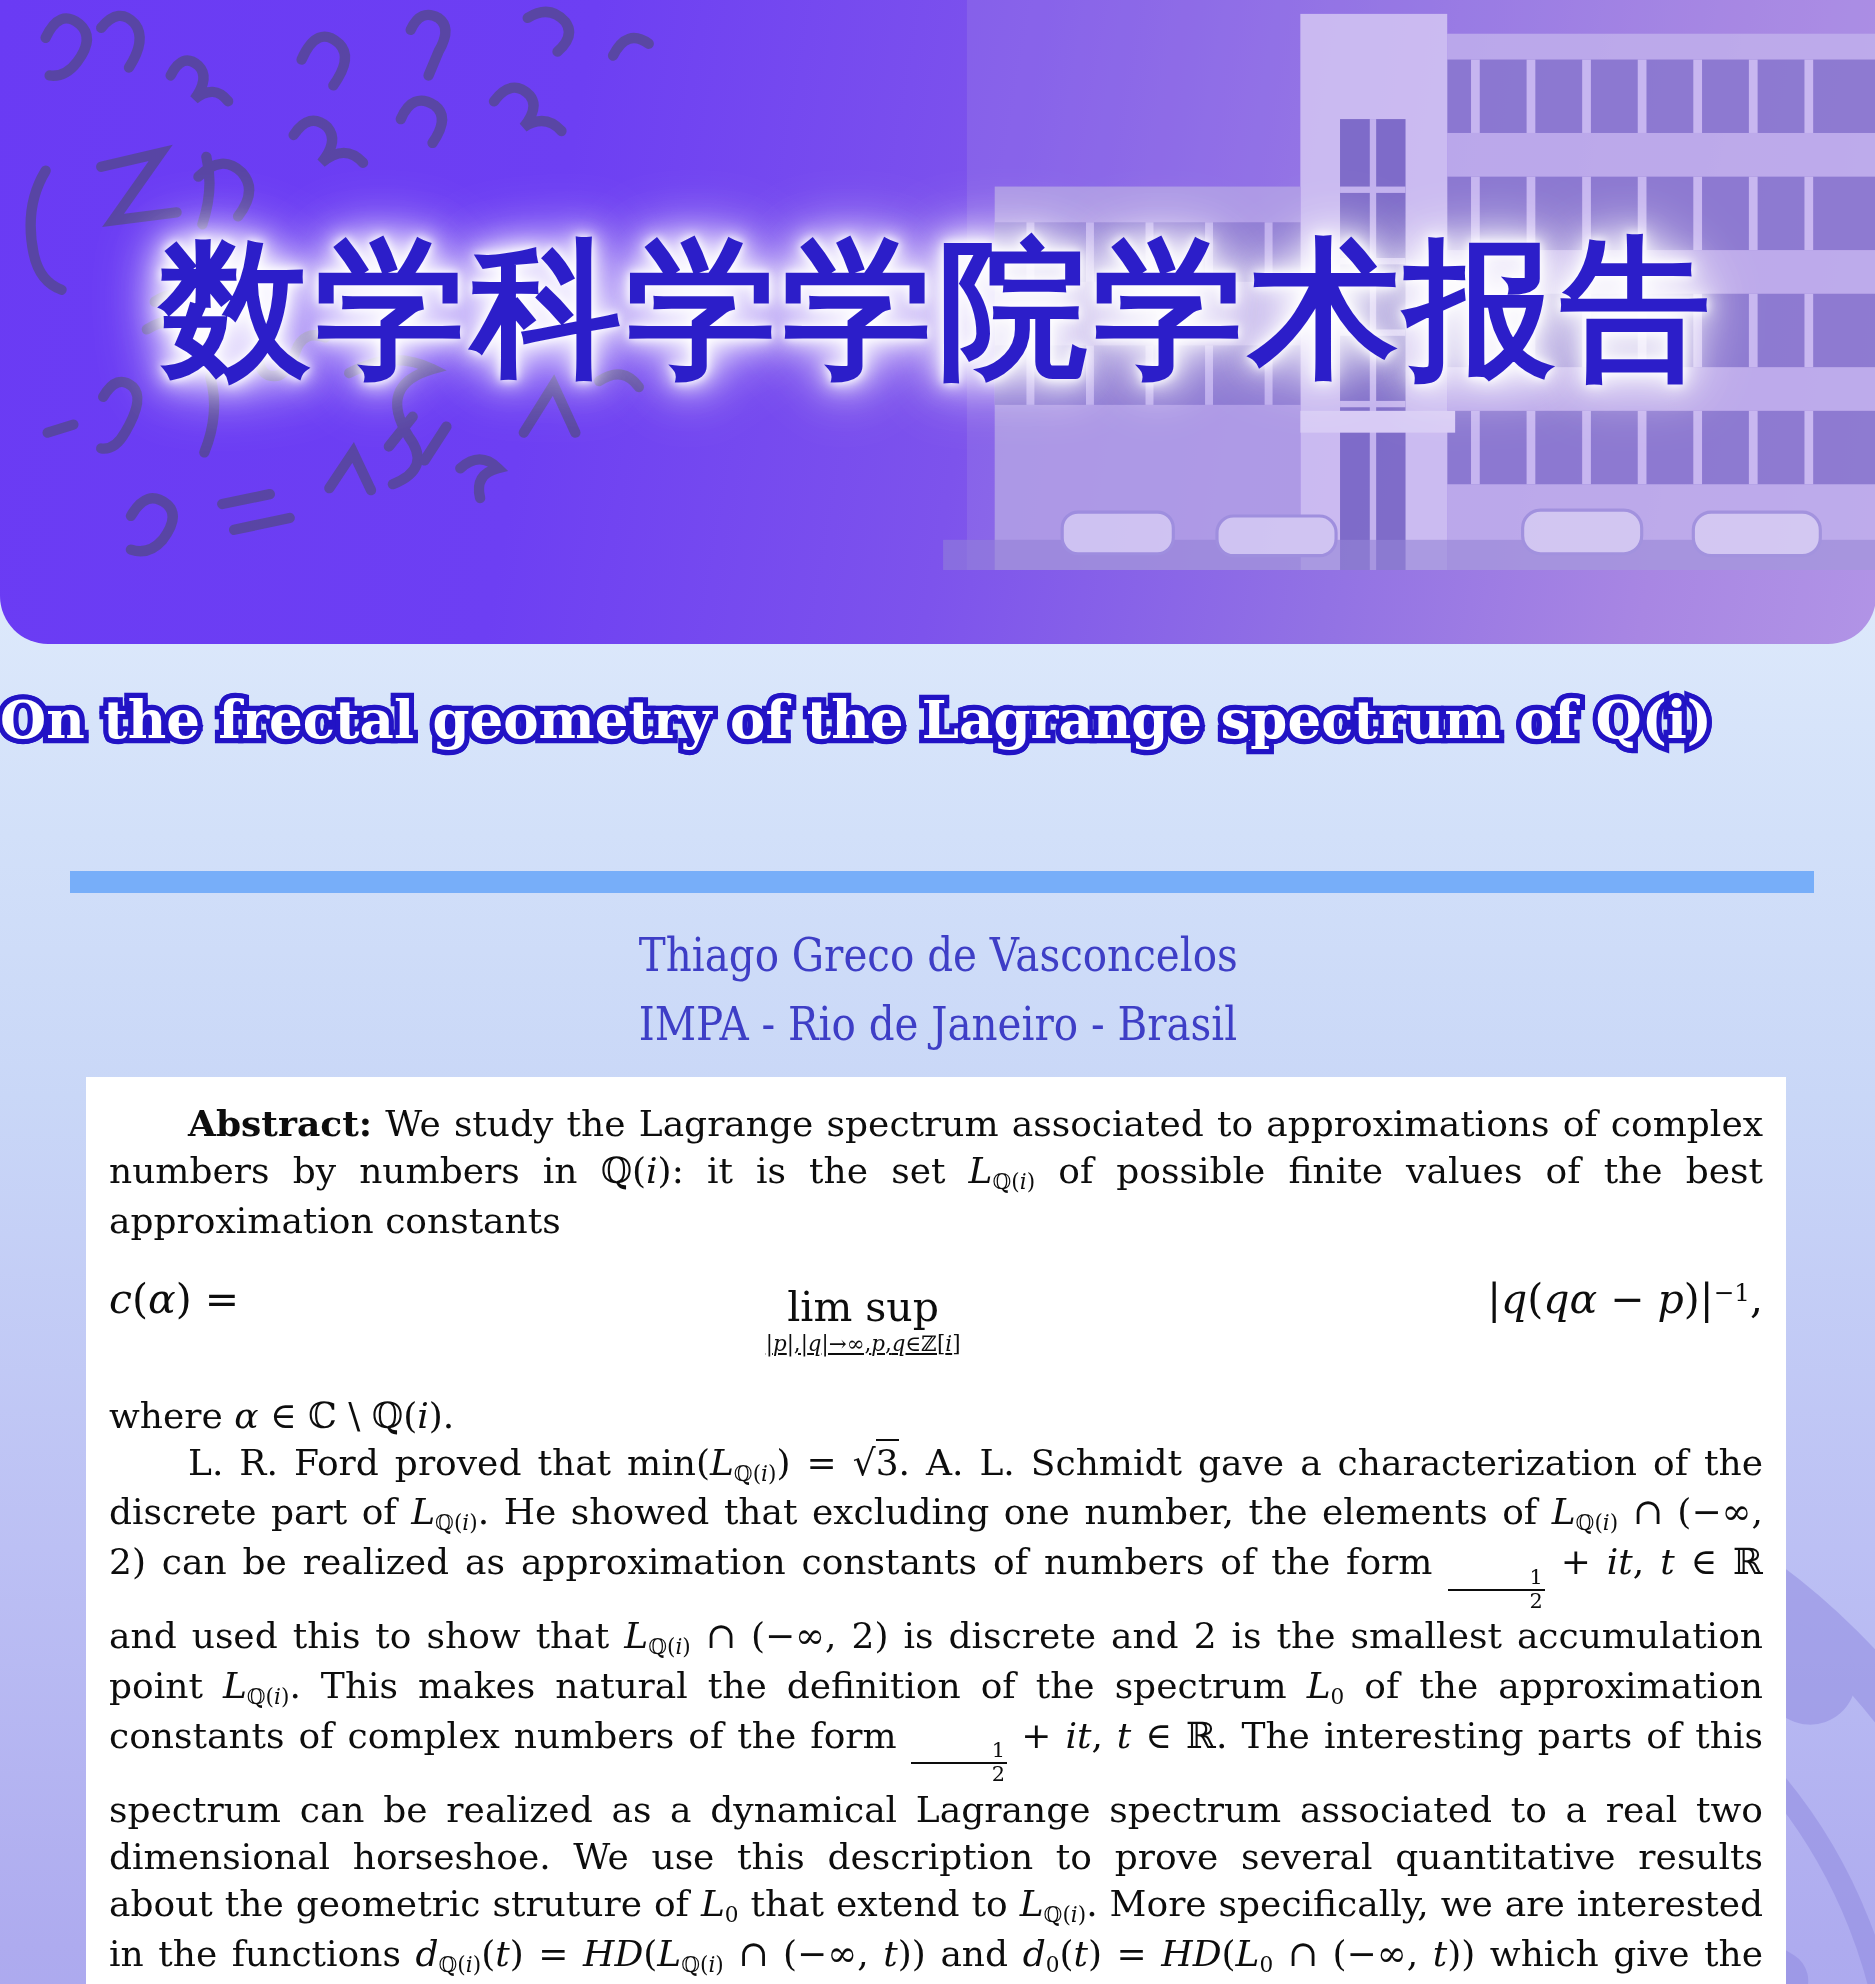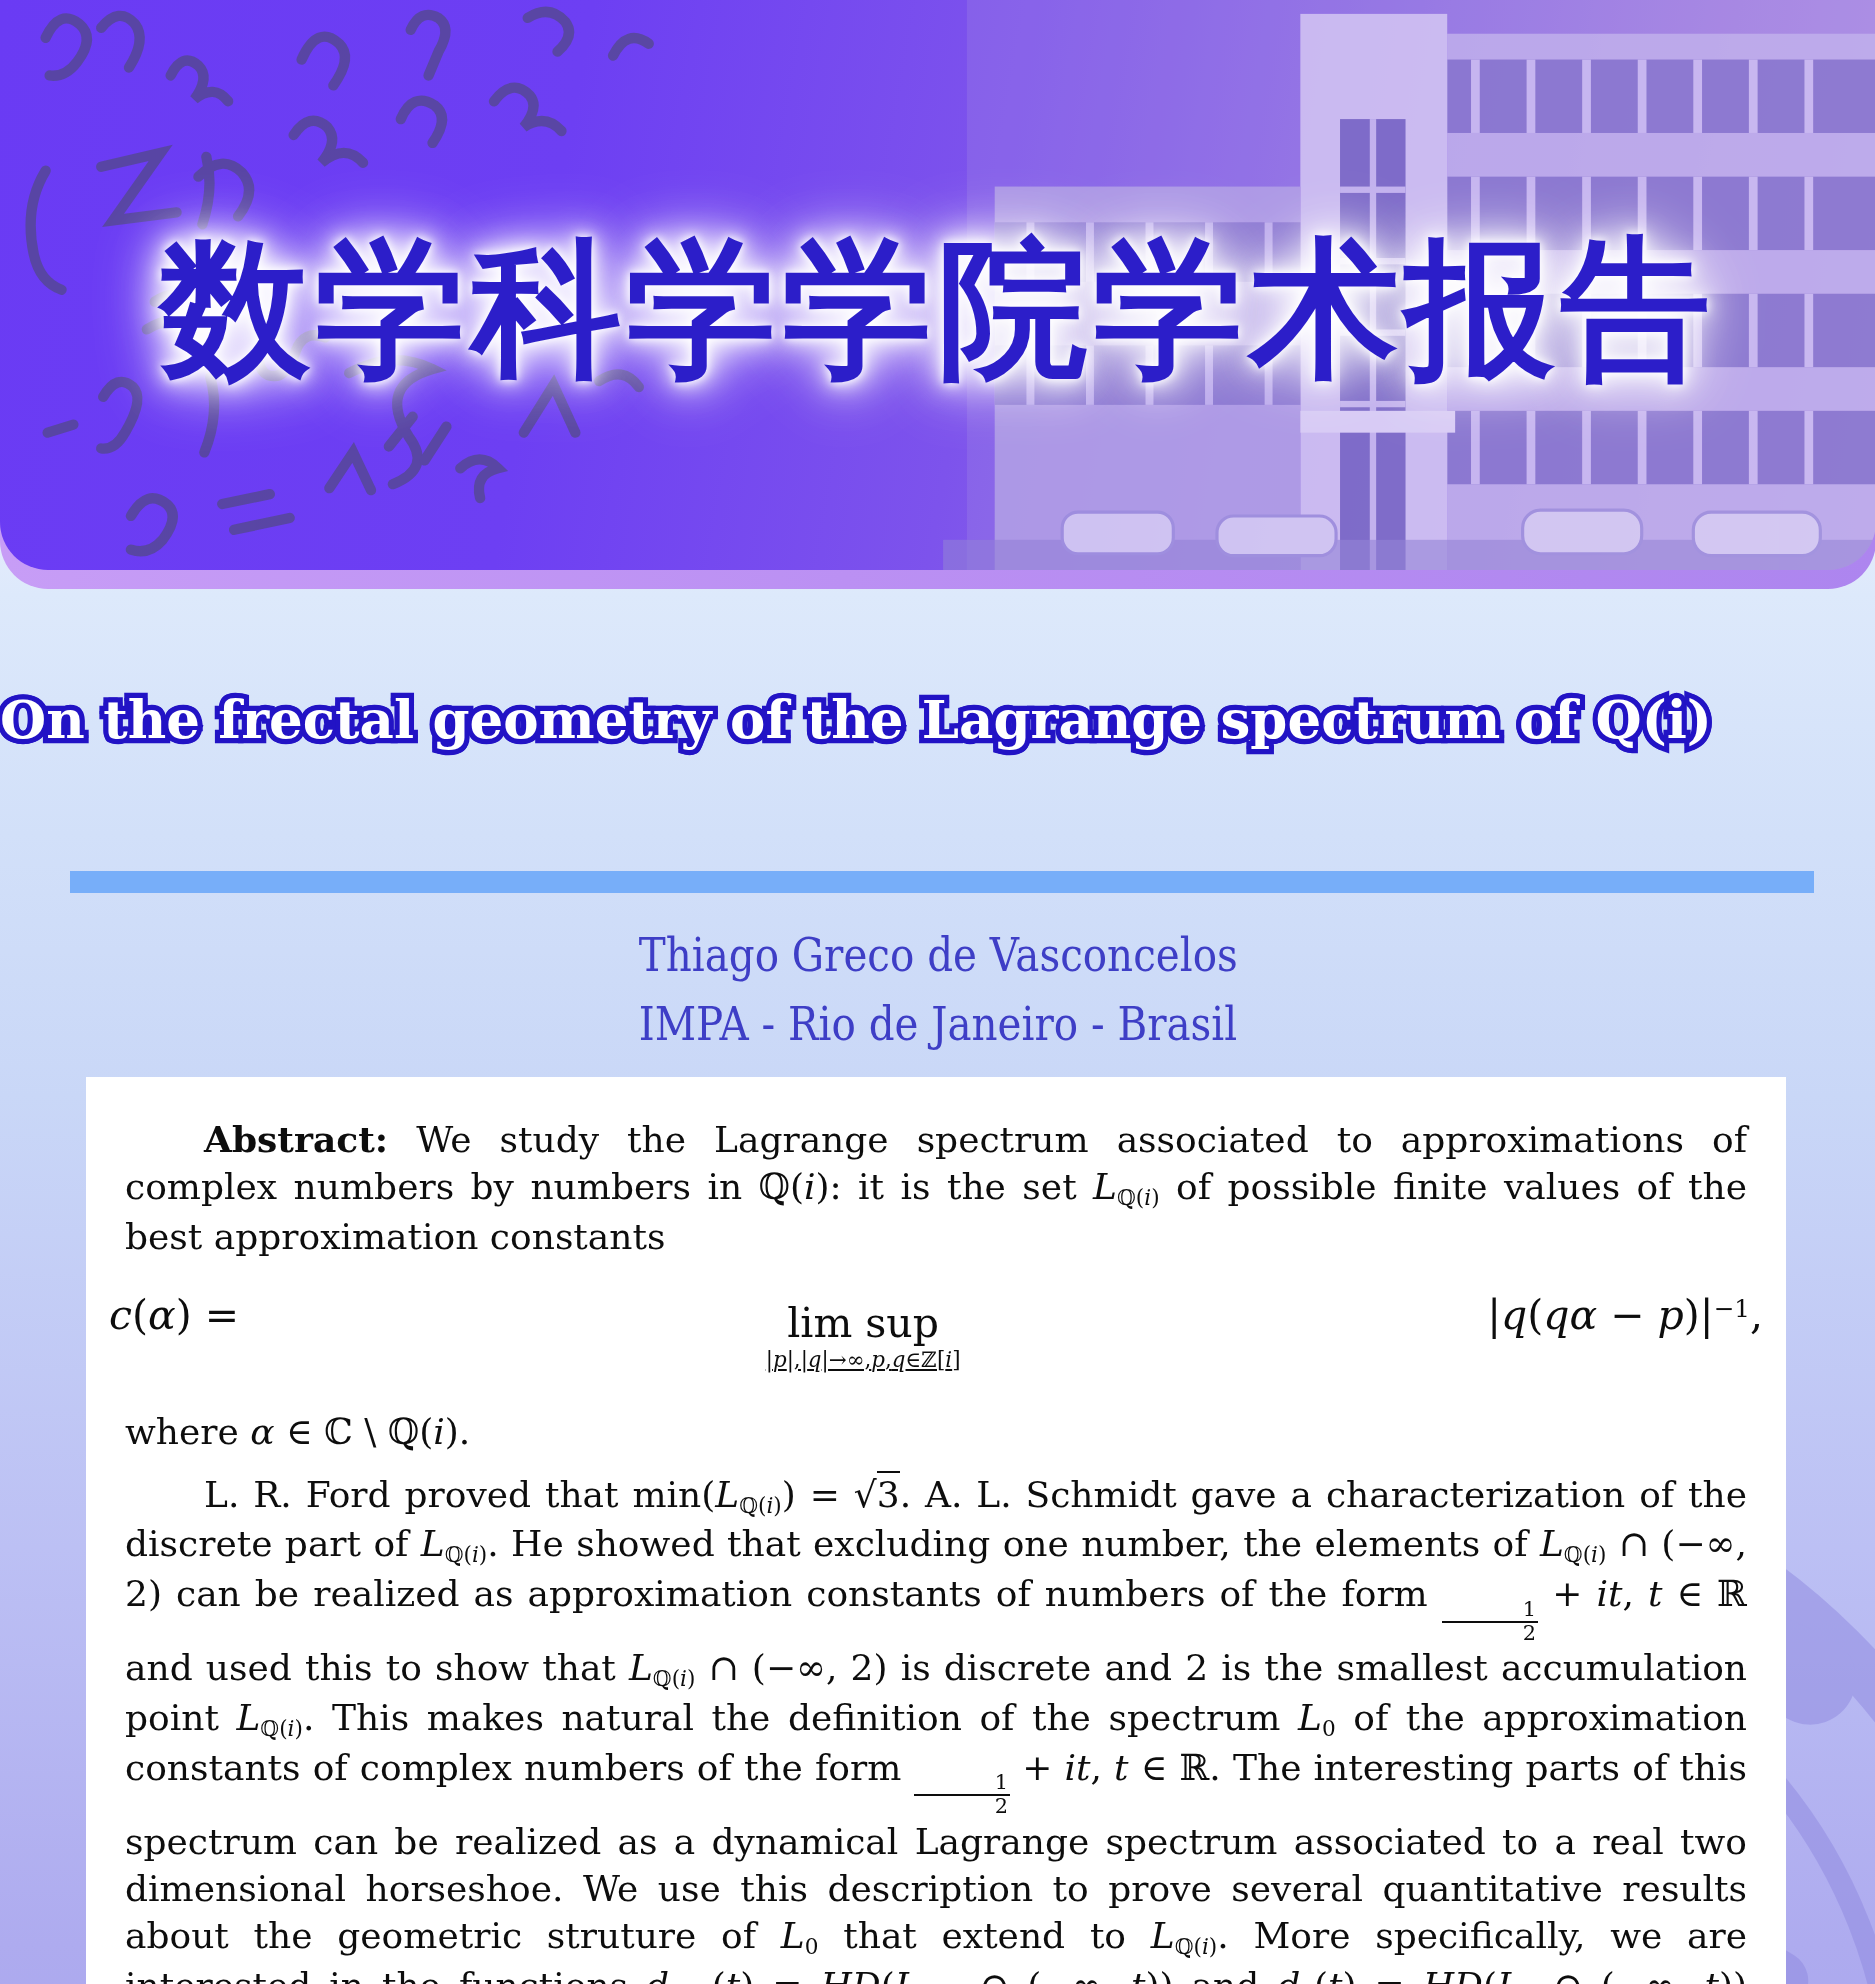--- a/index.html
+++ b/index.html
@@ -14,21 +14,21 @@
   svg{display:block;}
   
   .watermark{position:absolute;left:0;top:0;width:1876px;height:2813px;z-index:1;pointer-events:none;}
   
   .band{
     position:absolute;left:0;top:0;width:100%;height:589px;z-index:2;
     background:linear-gradient(90deg,#c79df6 0%,#bb90f3 45%,#ad85ef 100%);
     border-radius:0 0 48px 48px;
   }
   .header{
-    position:absolute;left:0;top:0;width:100%;height:570px;z-index:3;
+    position:absolute;left:0;top:0;width:100%;height:644px;z-index:3;
     background:linear-gradient(100deg,#6a3bf4 0%,#6d3ff3 30%,#7d53ec 52%,#9272e4 72%,#a886e3 88%,#b194e6 100%);
     border-radius:0 0 48px 48px;overflow:hidden;
   }
   .scribbles{position:absolute;left:0;top:0;width:992px;height:570px;opacity:.8;}
   .building{position:absolute;right:0;top:0;width:933px;height:570px;opacity:.88;}
   .header-title{
     position:absolute;left:0;right:0;top:233px;z-index:4;text-align:center;
     font-weight:bold;font-size:150px;line-height:1;letter-spacing:5.6px;color:#2c1ec9;
     text-shadow:0 0 8.7px #fff,0 0 18px #fff,0 0 32px #fff,0 0 50px #fff,0 0 69px rgba(255,255,255,.95);
     white-space:nowrap;
@@ -50,21 +50,21 @@
     font-size:47px;line-height:1;white-space:nowrap;}
   .speaker-line>span{display:inline-block;transform:scaleX(.86);transform-origin:center;}
   .speaker{top:931px;}
   .affiliation{top:1000px;}
   
   .abstract-box{
     position:absolute;left:86px;top:1077px;width:1700px;height:1273px;z-index:4;
     background:#ffffff;box-sizing:border-box;padding:23px 23px 16px 23px;
     color:#0d0d0d;font-size:36px;line-height:1.31;text-align:justify;overflow:hidden;
   }
-  .abstract-box p{margin:16px;text-indent:79px;}
+  .abstract-box p{margin:0;text-indent:79px;}
   .abstract-box p.noindent{text-indent:0;}
   .abstract-box sub{font-size:.6em;vertical-align:-0.3em;}
   .abstract-box sup{font-size:.6em;vertical-align:.5em;}
   .frac{display:inline-flex;flex-direction:column;align-items:center;vertical-align:-0.45em;
     line-height:1.05;font-size:.58em;}
   .frac .fn{border-bottom:2.4px solid #0d0d0d;padding:0 .1em;}
   .sqrt .ovl{border-top:2.8px solid #0d0d0d;padding-top:1.2px;}
   .formula{display:flex;justify-content:space-between;align-items:flex-start;gap:18px;
     margin:34px 0 28px 0;font-size:41px;line-height:1.05;text-indent:0;text-align:center;}
   .f-limsup{display:inline-flex;flex-direction:column;align-items:center;margin:8px 12px;}

